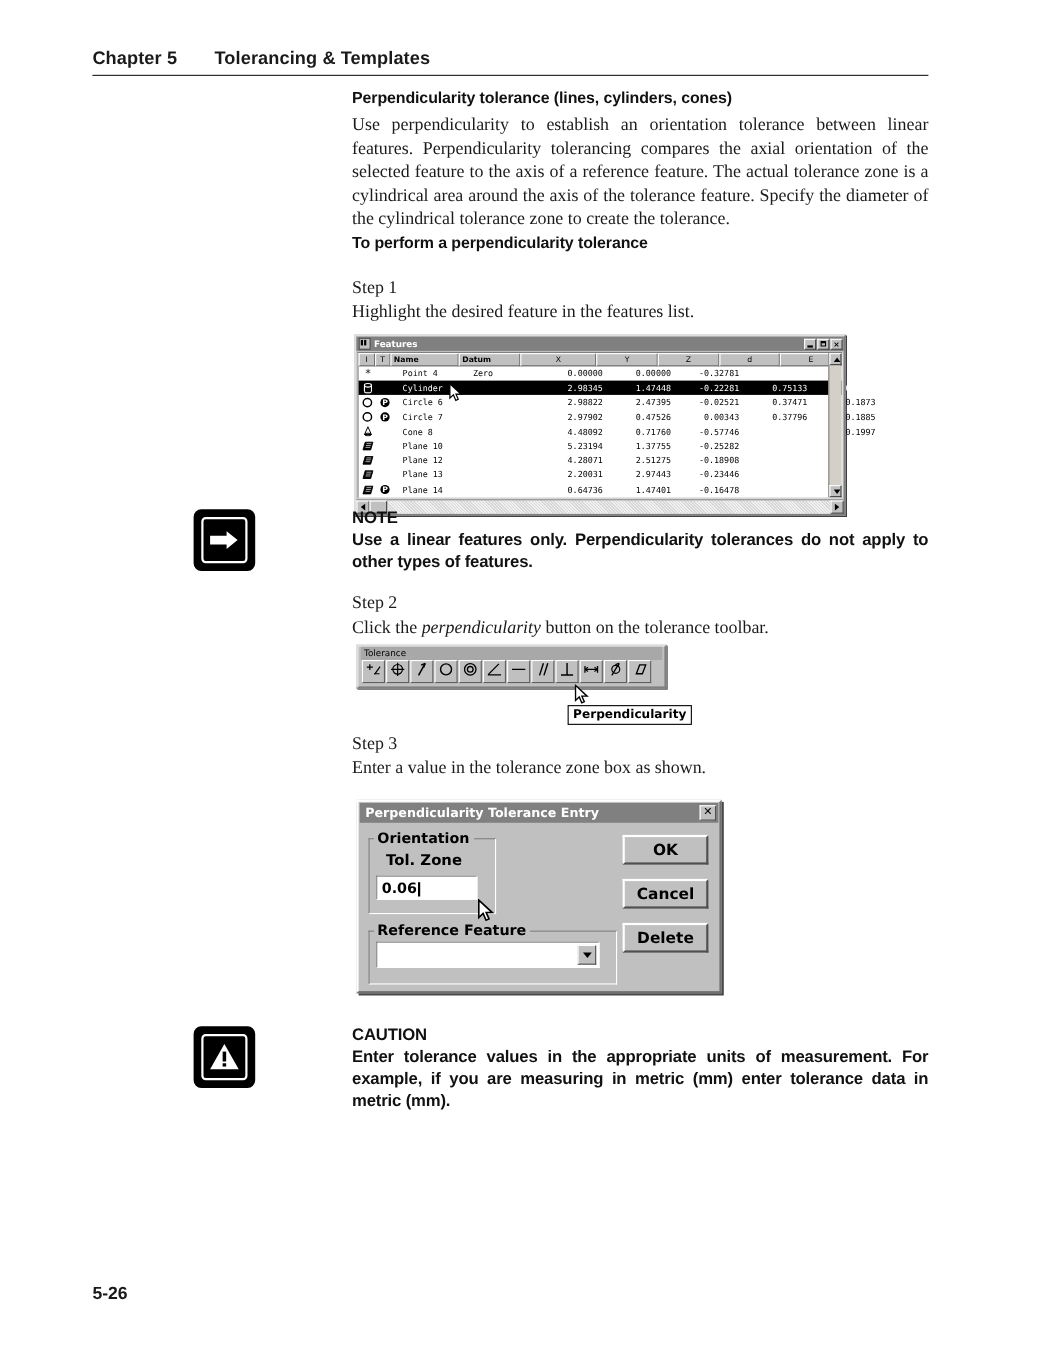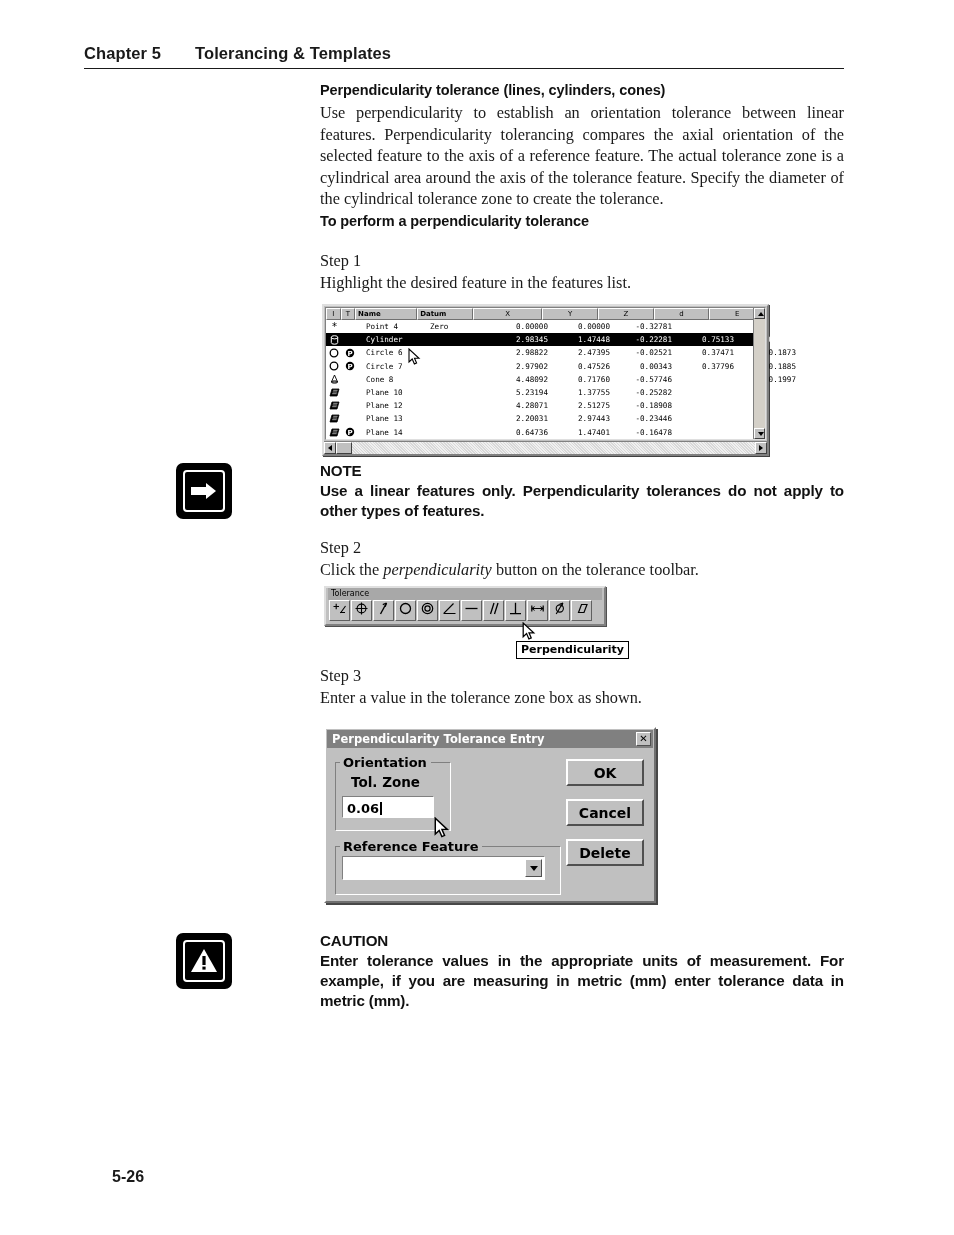--- a/index.html
+++ b/index.html
@@ -504,21 +504,20 @@
 
   
   #page-number {
     position: absolute;
     left: 84px;
     top: 1168px;
     font-family: "Liberation Sans", sans-serif;
     font-weight: bold;
     font-size: 16px;
     color: #1a1a1a;
-    margin-left: 28px;
   }
 </style>
 </head>
 <body>
 
 <div id="chapter-head">
   <div class="head-line">
     <span class="head-label">Chapter 5</span><span>Tolerancing &amp; Templates</span>
   </div>
   <div class="rule"></div>
@@ -534,20 +533,29 @@
 <div class="col" style="top:213px;">
   <div class="h-bold">To perform a perpendicularity tolerance</div>
 </div>
 
 <div class="col" style="top:250px;">
   <div class="para-nj">Step 1</div>
   <div class="para-nj">Highlight the desired feature in the features list.</div>
 </div>
 
 <div id="features-window">
+  <div class="titlebar">
+    <span class="tb-icon"></span>
+    <span class="tb-title">Features</span>
+    <span class="tb-buttons">
+      <span class="tb-btn min"></span>
+      <span class="tb-btn max"></span>
+      <span class="tb-btn close">×</span>
+    </span>
+  </div>
 
   <div class="grid-area">
     <div class="grid-head">
       <span class="gh ctr" style="width:16px">I</span>
       <span class="gh ctr" style="width:16px">T</span>
       <span class="gh left" style="width:69px">Name</span>
       <span class="gh left" style="width:62px">Datum</span>
       <span class="gh ctr" style="width:77px">X</span>
       <span class="gh ctr" style="width:62px">Y</span>
       <span class="gh ctr" style="width:62px">Z</span>

